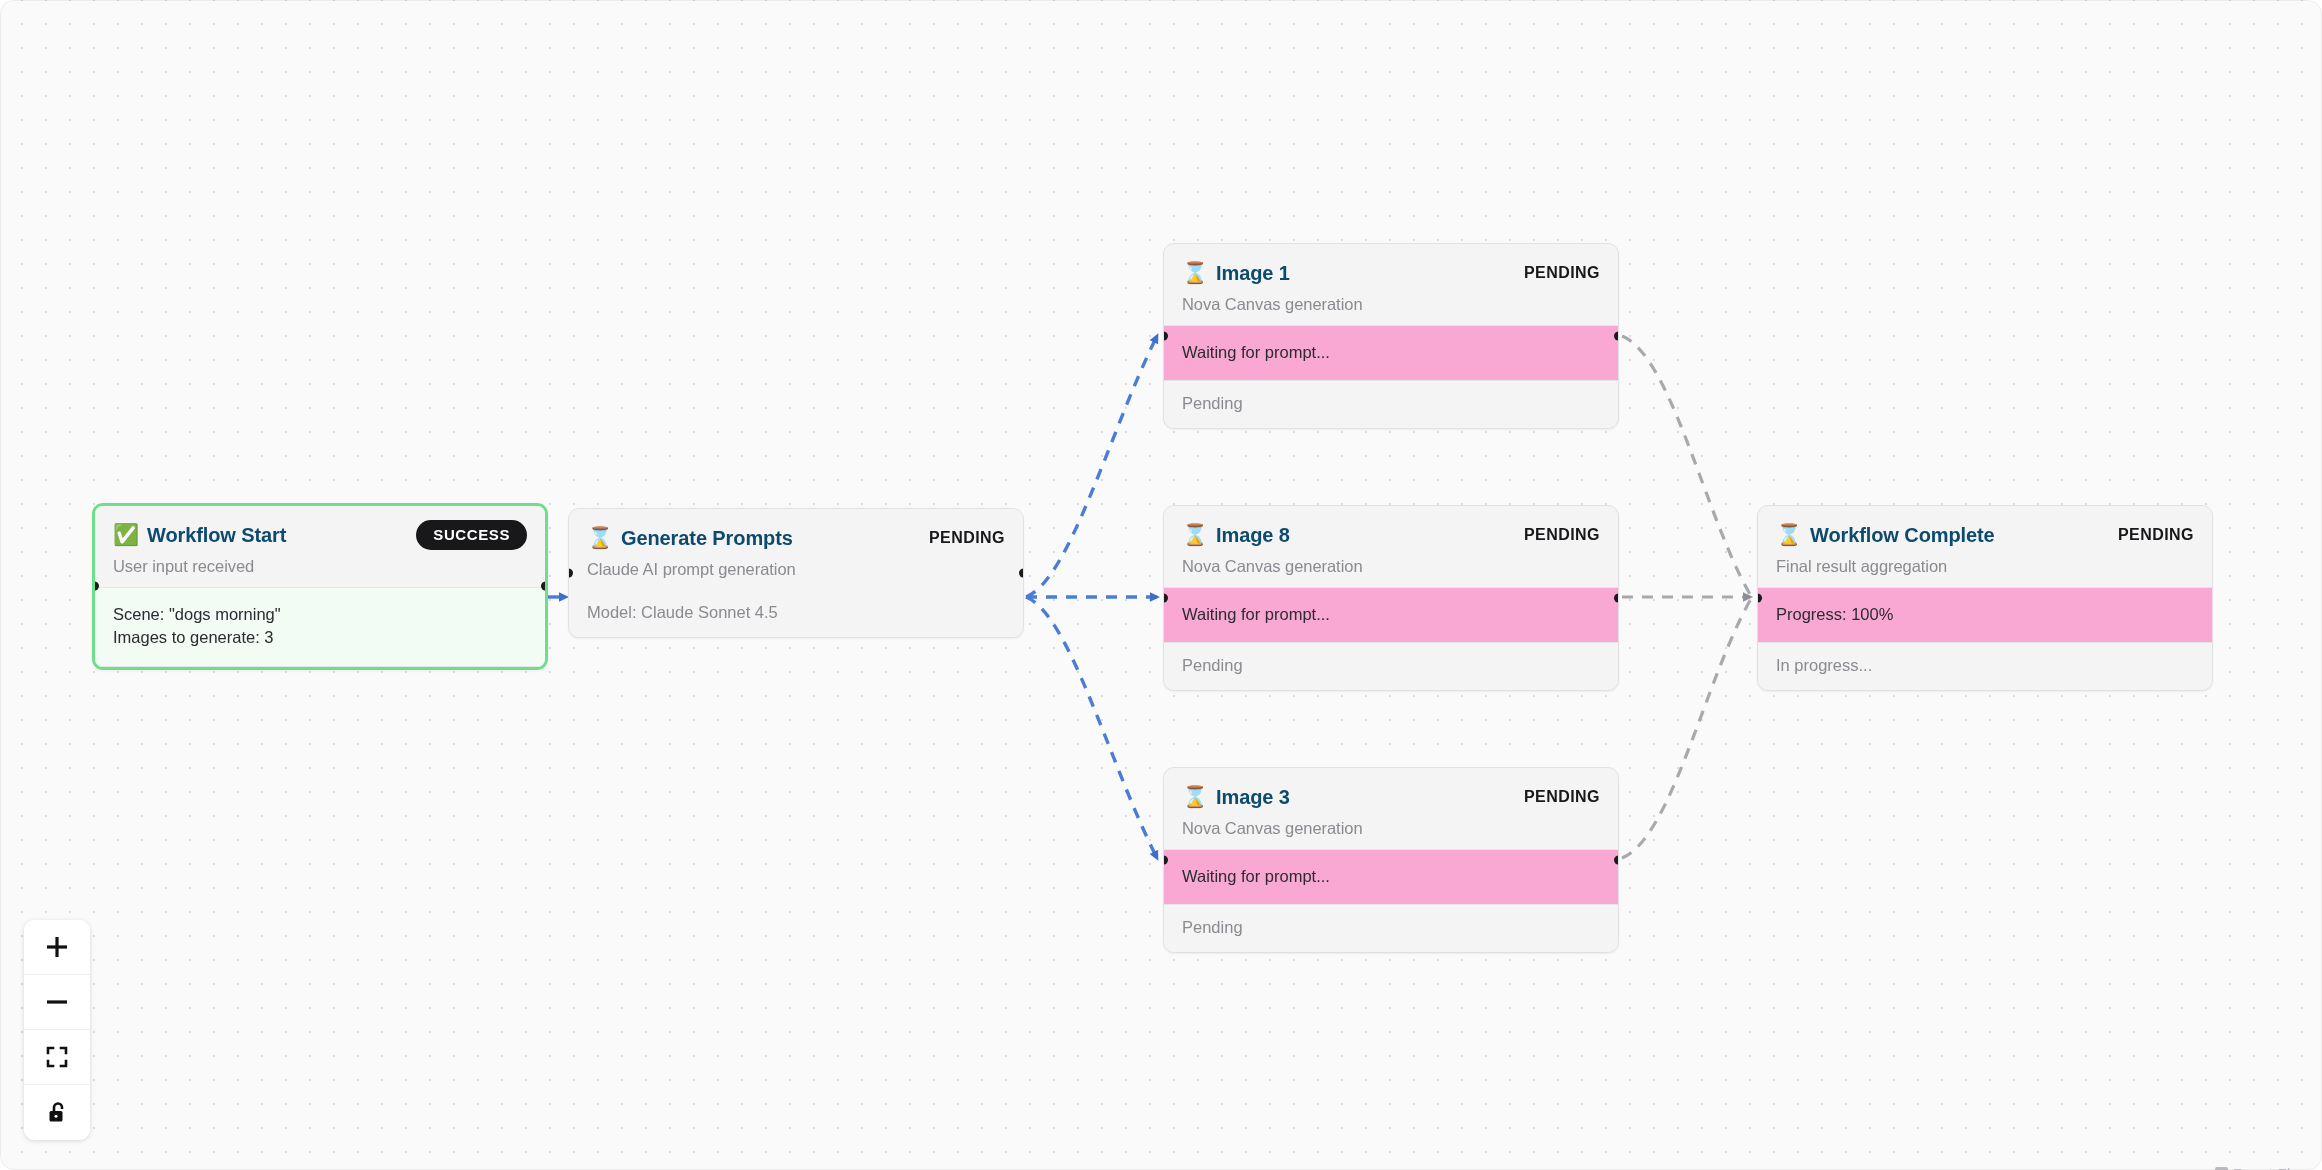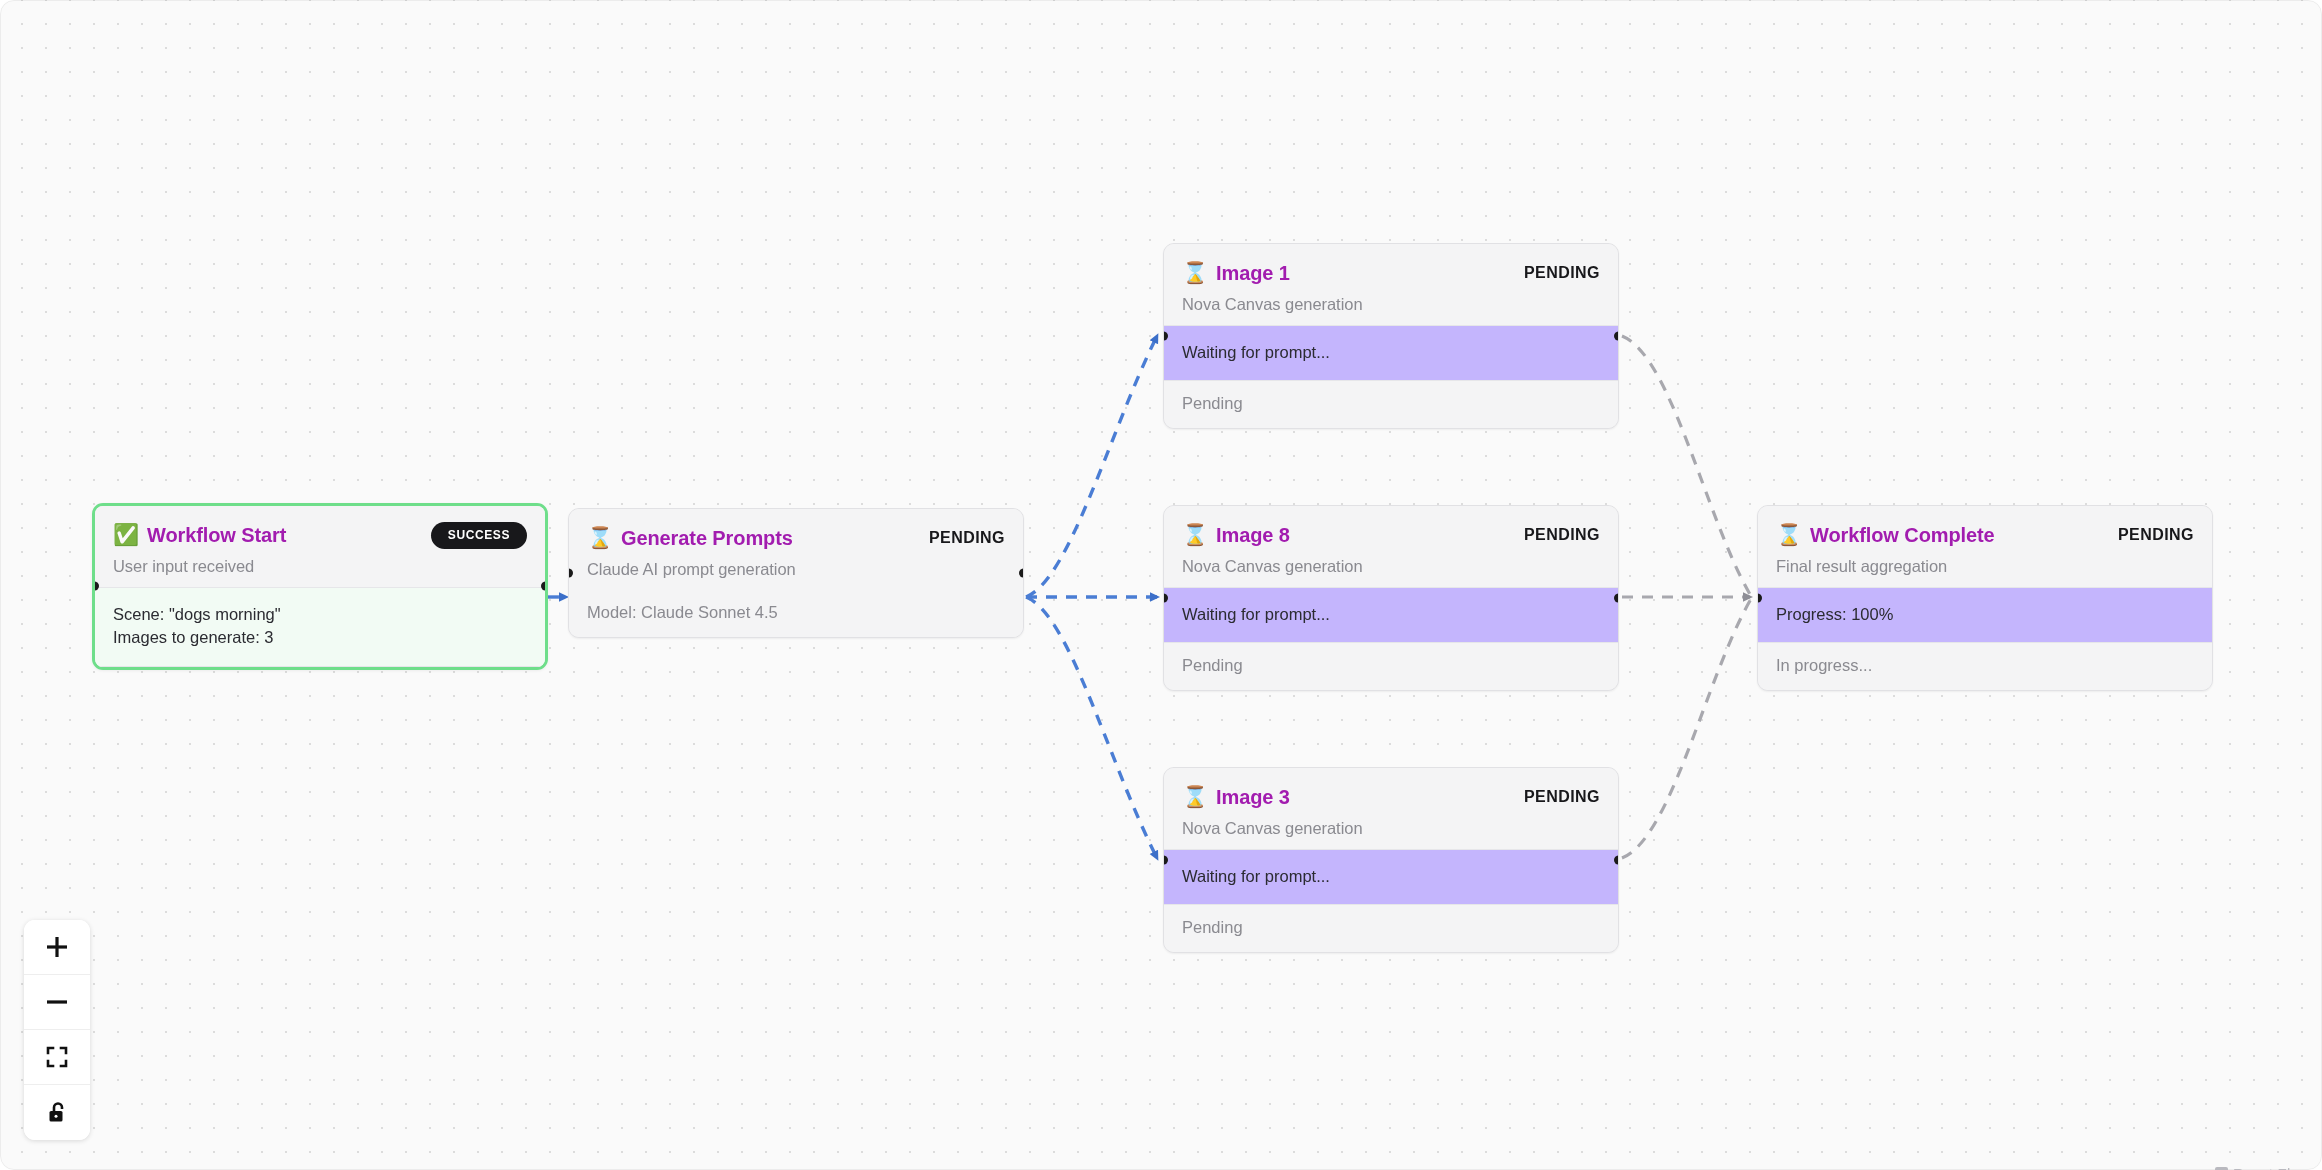--- a/index.html
+++ b/index.html
@@ -52,37 +52,37 @@
     background:#f4f4f5;
   }
   .node-title-row{
     display:flex; align-items:center; justify-content:space-between;
     height:30px;
   }
   .node-title-left{ display:flex; align-items:center; gap:11px; }
   .node-emoji{ font-size:21px; line-height:1; width:23px; text-align:center;
                font-family:"DejaVu Sans", sans-serif; }
   .node-name{
-    font-size:20px; font-weight:700; color:#a21caf; letter-spacing:-0.1px;
+    font-size:20px; font-weight:700; color:#0c4a6e; letter-spacing:-0.1px;
   }
   .badge-pending{
     font-size:16px; font-weight:700; color:#18181b; letter-spacing:0.45px;
   }
   .badge-success{
-    font-size:12px; font-weight:700; color:#ffffff; letter-spacing:0.6px;
+    font-size:15px; font-weight:700; color:#ffffff; letter-spacing:0.6px;
     background:#18181b; border-radius:999px; padding:7px 17px 8px 17px;
     line-height:1;
   }
   .node-sub{
     margin-top:7px;
     font-size:16.5px; color:#8a8a90; letter-spacing:-0.05px;
   }
 
   .node-body{
-    background:#c4b5fd;
+    background:#f9a8d4;
     border-top:1px solid #e6e6e9;
     border-bottom:1px solid #e6e6e9;
     padding:15px 18px 16px 18px;
     font-size:16.5px; color:#2b2b31; line-height:1.42;
     min-height:48px;
     white-space:pre-line;
   }
   .node.success .node-body{ background:#f2fbf4; }
 
   .node-foot{

